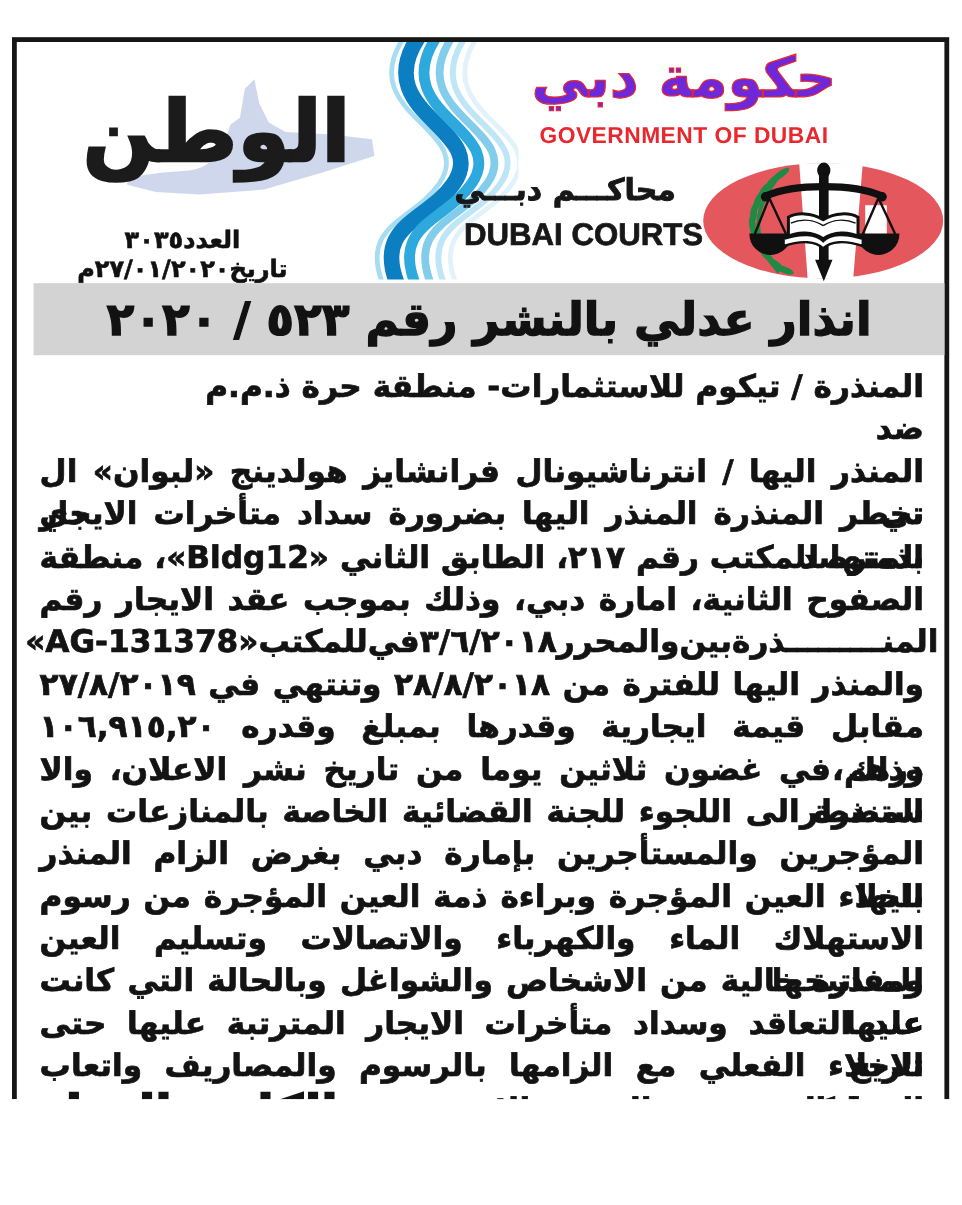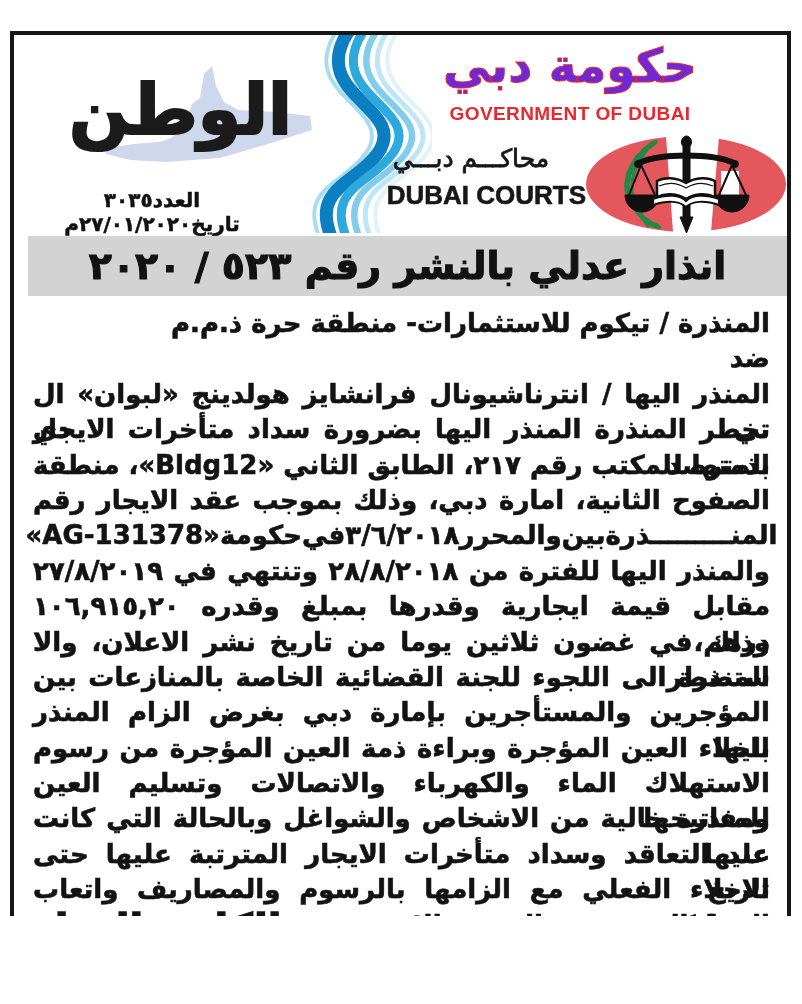--- a/index.html
+++ b/index.html
@@ -10,21 +10,21 @@
 
   
   .paper-name{left:72px;top:64px;width:220px;text-align:center;font-size:70px;line-height:92px;
               font-weight:bold;color:#1b1b1b;-webkit-text-stroke:2.2px #1b1b1b;direction:rtl;}
   .issue-line{left:18px;top:188px;width:268px;text-align:center;font-size:20px;font-weight:bold;
               direction:rtl;color:#111;-webkit-text-stroke:.5px #111;}
   .gov-ar{left:428px;top:30px;width:284px;text-align:center;font-size:47px;line-height:72px;
           font-weight:bold;color:#6d28d9;direction:rtl;-webkit-text-stroke:1px #e8272e;}
   .gov-en{left:420px;top:103px;width:300px;text-align:center;font-size:19px;font-weight:bold;
           letter-spacing:.4px;color:#e8272e;font-family:"Liberation Sans",sans-serif;}
-  .courts-ar{left:356px;top:144px;width:230px;text-align:center;font-size:25px;font-weight:normal;
+  .courts-ar{left:356px;top:144px;width:230px;text-align:center;font-size:25px;font-weight:bold;
              direction:rtl;color:#171717;-webkit-text-stroke:.8px #171717;}
   .courts-en{left:352px;top:180px;width:234px;text-align:right;font-size:26px;font-weight:bold;
              color:#171717;font-family:"Liberation Sans",sans-serif;-webkit-text-stroke:.6px #171717;}
 
   
   .title-bar{left:28px;top:236px;width:759px;height:60px;background:#d3d3d3;}
   .title-text{width:100%;text-align:center;font-size:38px;line-height:60px;font-weight:bold;
               direction:rtl;color:#121212;-webkit-text-stroke:1.1px #121212;}
 
   
@@ -108,21 +108,21 @@
 
   <div class="abs body-block">
     <div class="ln right">المنذرة / تيكوم للاستثمارات- منطقة حرة ذ.م.م</div>
     <div class="ln right">ضد</div>
     <div class="ln just">المنذر اليها / انترناشيونال فرانشايز هولدينج «لبوان» ال تي دي</div>
     <div class="ln just">تخطر المنذرة المنذر اليها بضرورة سداد متأخرات الايجار المترصد</div>
     <div class="ln just">بذمتها للمكتب رقم ٢١٧، الطابق الثاني «Bldg12»، منطقة</div>
     <div class="ln just">الصفوح الثانية، امارة دبي، وذلك بموجب عقد الايجار رقم</div>
     <div class="ln contract">
       <span class="lat">«AG-131378»</span>
-      <span>حكومة</span>
+      <span>للمكتب</span>
       <span>في</span>
       <span>٣/٦/٢٠١٨</span>
       <span>والمحرر</span>
       <span>بين</span>
       <span>المنـــــــــذرة</span>
     </div>
     <div class="ln just">والمنذر اليها للفترة من ٢٨/٨/٢٠١٨ وتنتهي في ٢٧/٨/٢٠١٩</div>
     <div class="ln just">مقابل قيمة ايجارية وقدرها بمبلغ وقدره ١٠٦,٩١٥,٢٠ درهم،</div>
     <div class="ln just">وذلك في غضون ثلاثين يوما من تاريخ نشر الاعلان، والا ستضطر</div>
     <div class="ln just">المنذرة الى اللجوء للجنة القضائية الخاصة بالمنازعات بين</div>

